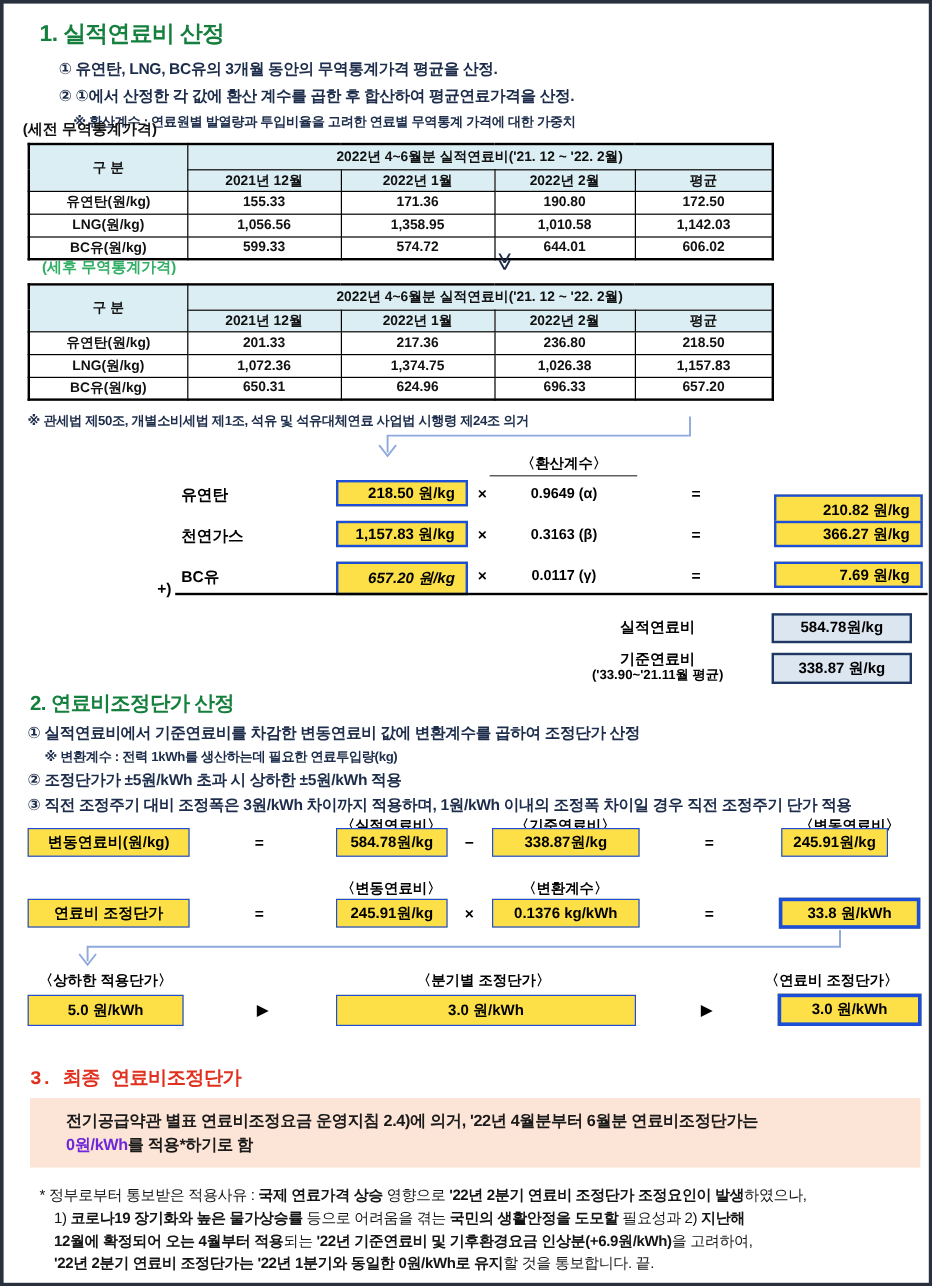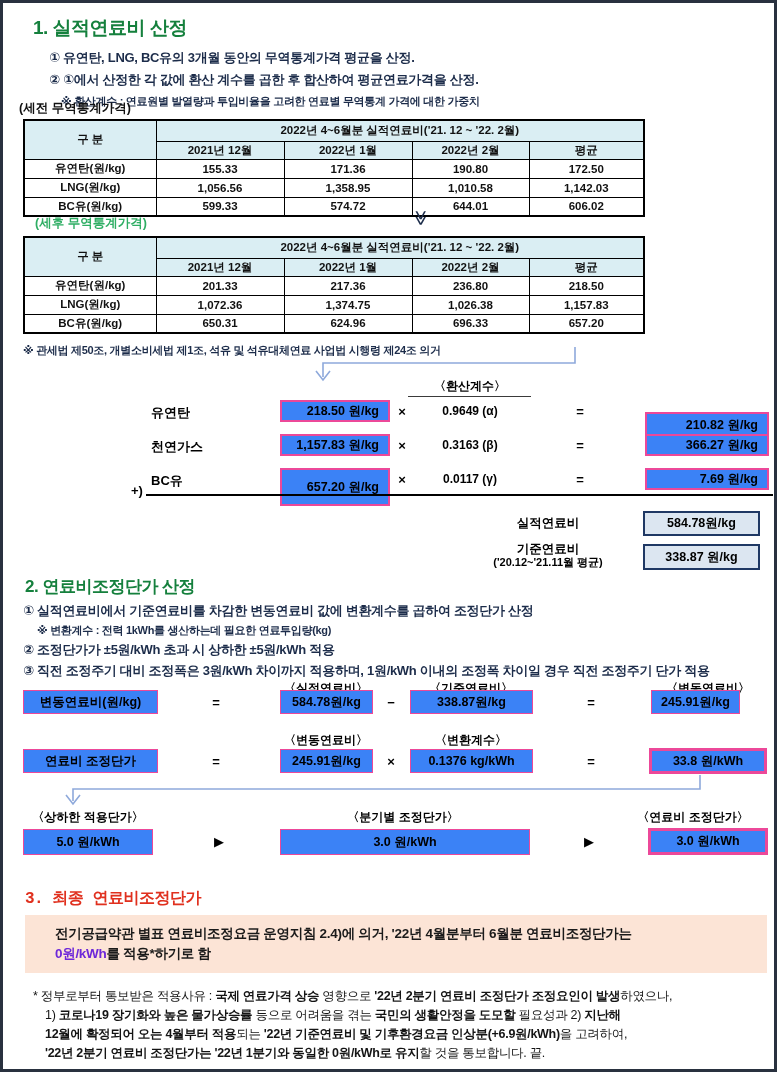--- a/index.html
+++ b/index.html
@@ -19,21 +19,21 @@
   .dtable th,.dtable td{
     border:1px solid #000;font-size:11.5px;font-weight:bold;text-align:center;
     padding:0;overflow:hidden;white-space:nowrap;color:#111;
   }
   .dtable{border:2px solid #000;}
   .dtable thead th{background:#daeef3;}
   .dtable .hrow1{height:21px;}
   .dtable .hrow2{height:18px;}
   .dtable tbody tr{height:19px;}
   .vbox{
-    box-sizing:border-box;border:2px solid #ec4899;background:#3b82f6;
+    box-sizing:border-box;border:2px solid #1d4ed8;background:#fde047;
     display:flex;align-items:center;justify-content:center;
     font-size:12.5px;font-weight:bold;color:#000;white-space:nowrap;
   }
   .vbox.right{justify-content:flex-end;padding-right:9px;}
   .vbox.thin{border-width:1.5px;}
   .vbox.thick{border-width:3px;}
   .vbox.blue{background:#dce6f1;border:2.5px solid #1f3864;}
   .op{font-size:13px;font-weight:bold;color:#000;text-align:center;}
   .clabel{font-size:13px;font-weight:bold;color:#000;white-space:nowrap;}
   .hlabel{font-size:12px;font-weight:bold;color:#000;text-align:center;white-space:nowrap;}
@@ -173,34 +173,34 @@
   <div class="abs vbox right" style="left:642px;top:397px;width:124px;height:26px;margin-top:12px;">210.82 원/kg</div>
 
   <div class="abs clabel" style="left:148px;top:435px;">천연가스</div>
   <div class="abs vbox right" style="left:277px;top:431px;width:110px;height:22px;">1,157.83 원/kg</div>
   <div class="abs op" style="left:391px;top:435px;width:16px;">×</div>
   <div class="abs hlabel" style="left:407px;top:435px;width:120px;">0.3163 (β)</div>
   <div class="abs op" style="left:569px;top:435px;width:16px;">=</div>
   <div class="abs vbox right" style="left:642px;top:431px;width:124px;height:22px;">366.27 원/kg</div>
 
   <div class="abs clabel" style="left:148px;top:469px;">BC유</div>
-  <div class="abs vbox right" style="left:277px;top:465px;width:110px;height:38px;">657.20 원/kg</div>
+  <div class="abs vbox right" style="left:277px;top:465px;width:110px;height:28px;font-style:italic;">657.20 원/kg</div>
   <div class="abs op" style="left:391px;top:469px;width:16px;">×</div>
   <div class="abs hlabel" style="left:407px;top:469px;width:120px;">0.0117 (γ)</div>
   <div class="abs op" style="left:569px;top:469px;width:16px;">=</div>
   <div class="abs vbox right" style="left:642px;top:465px;width:124px;height:22px;">7.69 원/kg</div>
 
   <div class="abs clabel" style="left:128px;top:480px;">+)</div>
   <div class="abs rule" style="left:143px;top:491px;width:627px;"></div>
 
   <div class="abs hlabel" style="left:455px;top:512px;width:180px;font-size:12.5px;">실적연료비</div>
   <div class="abs vbox blue" style="left:640px;top:508px;width:117px;height:25px;">584.78원/kg</div>
 
   <div class="abs hlabel" style="left:455px;top:538px;width:180px;font-size:12.5px;">기준연료비</div>
-  <div class="abs hlabel" style="left:455px;top:552px;width:180px;font-size:11px;">('20.12~'21.11월 평균)</div>
+  <div class="abs hlabel" style="left:455px;top:552px;width:180px;font-size:11px;">('33.90~'21.11월 평균)</div>
   <div class="abs vbox blue" style="left:640px;top:541px;width:117px;height:26px;">338.87 원/kg</div>
 
   <div class="abs sec-title" style="left:22px;top:572px;font-size:17px;">2. 연료비조정단가 산정</div>
   <div class="abs item" style="left:20px;top:599px;">① 실적연료비에서 기준연료비를 차감한 변동연료비 값에 변환계수를 곱하여 조정단가 산정</div>
   <div class="abs note" style="left:34px;top:620px;">※ 변환계수 : 전력 1kWh를 생산하는데 필요한 연료투입량(kg)</div>
   <div class="abs item" style="left:20px;top:638px;">② 조정단가가 ±5원/kWh 초과 시 상하한 ±5원/kWh 적용</div>
   <div class="abs item" style="left:20px;top:659px;">③ 직전 조정주기 대비 조정폭은 3원/kWh 차이까지 적용하며, 1원/kWh 이내의 조정폭 차이일 경우 직전 조정주기 단가 적용</div>
 
   <div class="abs hlabel" style="left:253px;top:677px;width:140px;">〈실적연료비〉</div>
   <div class="abs hlabel" style="left:398px;top:677px;width:140px;">〈기준연료비〉</div>

